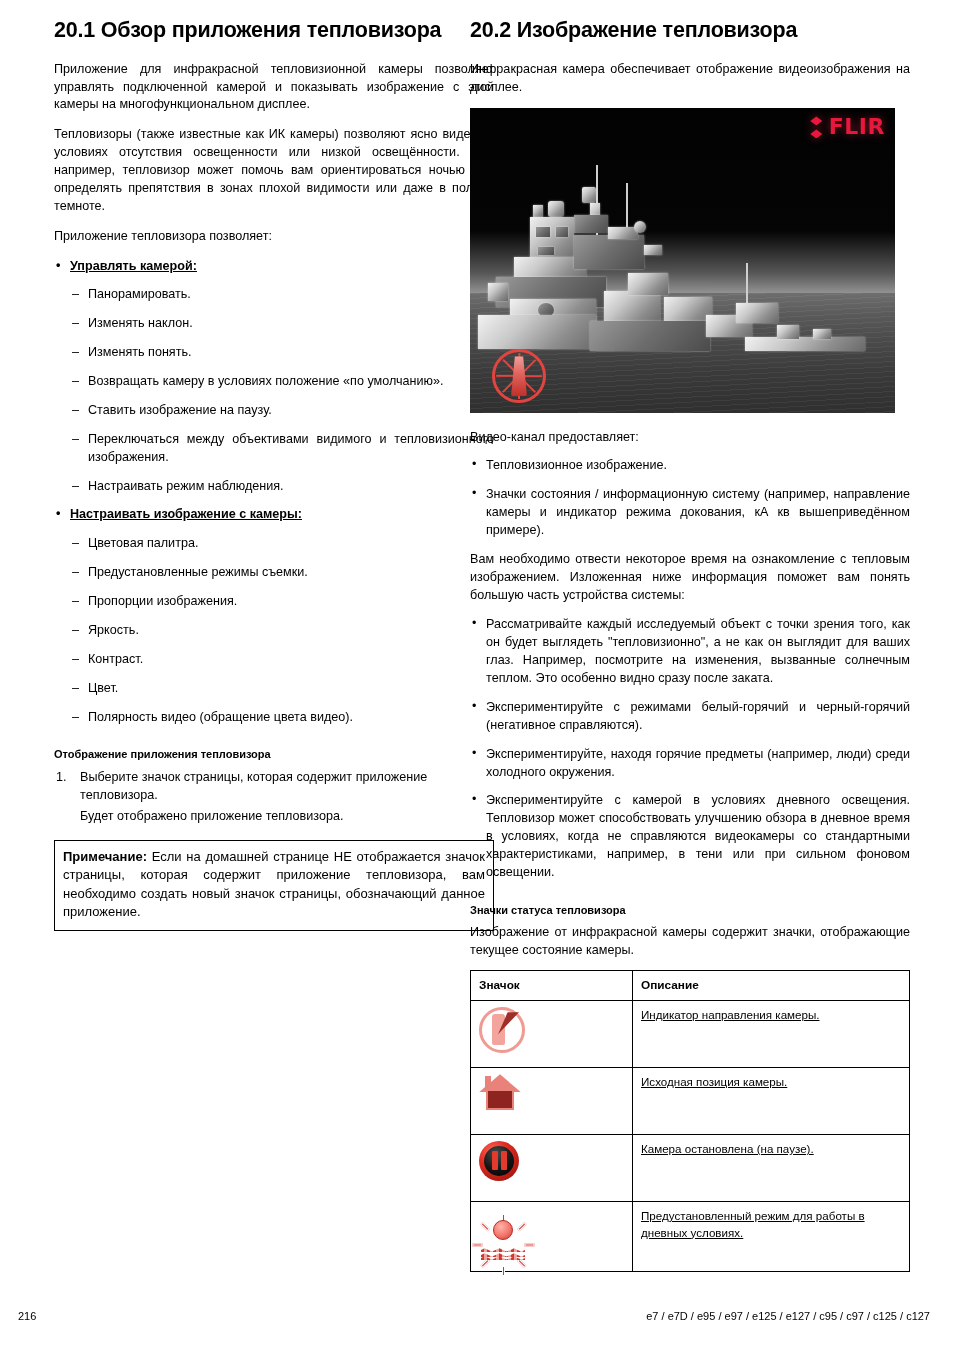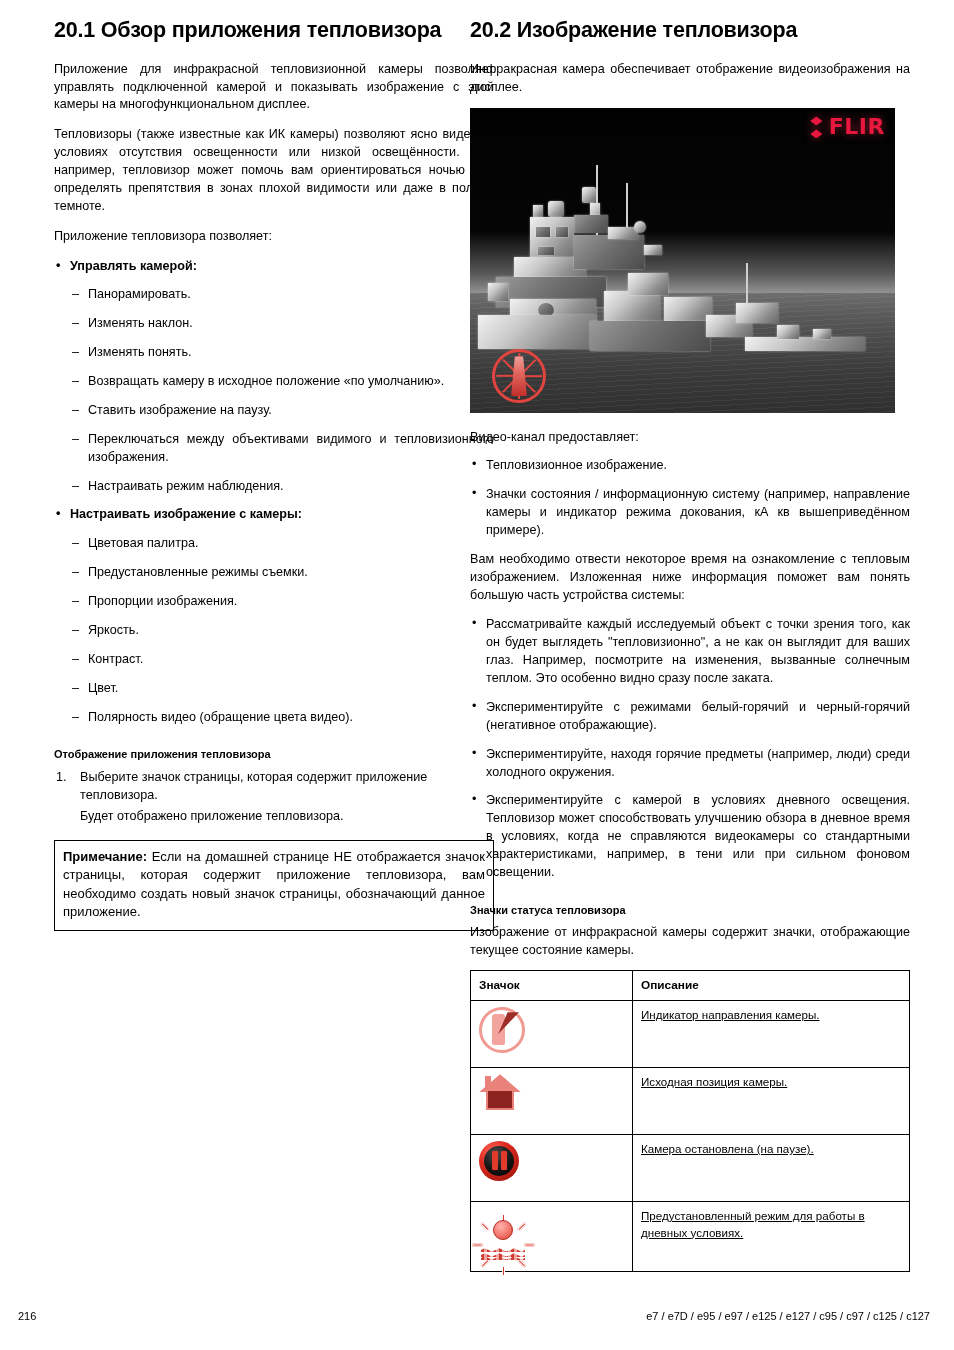--- a/index.html
+++ b/index.html
@@ -62,21 +62,21 @@
     padding-left: 16px;
     margin-bottom: 11px;
     text-align: justify;
   }
   li.bullet::before {
     content: "•";
     position: absolute;
     left: 2px;
     top: -1px;
   }
-  li.bullet.bold { font-weight: bold; }
+  li.bullet.bold { font-weight: bold; text-decoration: underline; }
   li.dash {
     position: relative;
     font-size: 12.6px;
     line-height: 1.42;
     padding-left: 34px;
     margin-bottom: 11px;
     text-align: justify;
   }
   li.dash::before {
     content: "–";
@@ -400,21 +400,21 @@
     <p class="para">Тепловизоры (также известные как ИК камеры) позволяют ясно видеть в условиях отсутствия освещенности или низкой освещённости.  Так, например, тепловизор может помочь вам ориентироваться ночью или определять препятствия в зонах плохой видимости или даже в полной темноте.</p>
     <p class="para">Приложение тепловизора позволяет:</p>
 
     <ul class="bullets">
       <li class="bullet bold">Управлять камерой:</li>
     </ul>
     <ul class="dashes">
       <li class="dash">Панорамировать.</li>
       <li class="dash">Изменять наклон.</li>
       <li class="dash">Изменять понять.</li>
-      <li class="dash">Возвращать камеру в исходное положение «по умолчанию».</li>
+      <li class="dash">Возвращать камеру в условиях положение «по умолчанию».</li>
       <li class="dash">Ставить изображение на паузу.</li>
       <li class="dash">Переключаться между объективами видимого и тепловизионного изображения.</li>
       <li class="dash">Настраивать режим наблюдения.</li>
     </ul>
 
     <ul class="bullets">
       <li class="bullet bold">Настраивать изображение с камеры:</li>
     </ul>
     <ul class="dashes">
       <li class="dash">Цветовая палитра.</li>
@@ -510,21 +510,21 @@
     <p class="para tight">Видео-канал предоставляет:</p>
     <ul class="bullets">
       <li class="bullet">Тепловизионное изображение.</li>
       <li class="bullet">Значки состояния / информационную систему (например, направление камеры и индикатор режима докования, кА кв вышеприведённом примере).</li>
     </ul>
 
     <p class="para">Вам необходимо отвести некоторое время на ознакомление с тепловым изображением.  Изложенная ниже информация поможет вам понять большую часть устройства системы:</p>
 
     <ul class="bullets">
       <li class="bullet">Рассматривайте каждый исследуемый объект с точки зрения того, как он будет выглядеть "тепловизионно", а не как он выглядит для ваших глаз.  Например, посмотрите на изменения, вызванные солнечным теплом.  Это особенно видно сразу после заката.</li>
-      <li class="bullet">Экспериментируйте с режимами белый-горячий и черный-горячий (негативное отображающие).</li>
+      <li class="bullet">Экспериментируйте с режимами белый-горячий и черный-горячий (негативное справляются).</li>
       <li class="bullet">Экспериментируйте, находя горячие предметы (например, люди) среди холодного окружения.</li>
       <li class="bullet">Экспериментируйте с камерой в условиях дневного освещения.  Тепловизор может способствовать улучшению обзора в дневное время в условиях, когда не справляются видеокамеры со стандартными характеристиками, например, в тени или при сильном фоновом освещении.</li>
     </ul>
 
     <h2 class="sub-title">Значки статуса тепловизора</h2>
     <p class="para tight">Изображение от инфракрасной камеры содержит значки, отображающие текущее состояние камеры.</p>
 
     <table class="icons">
       <thead>
         <tr>

